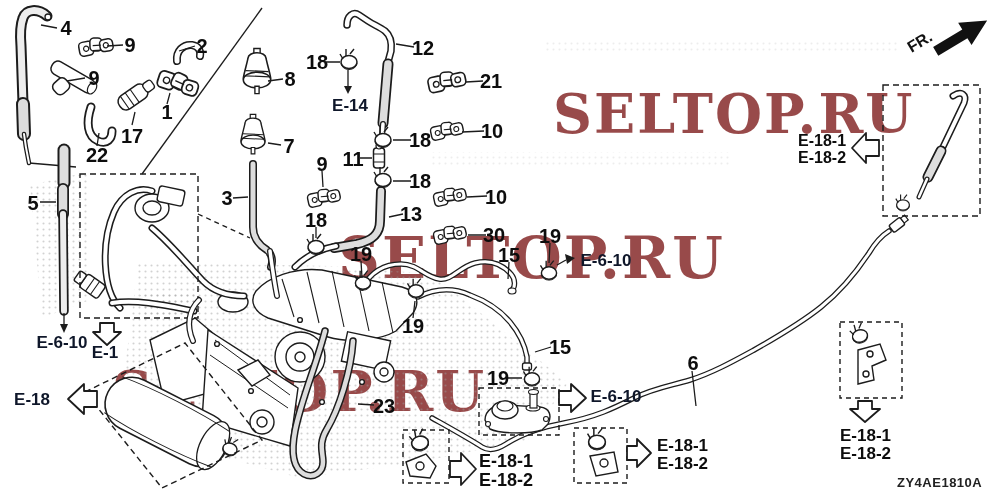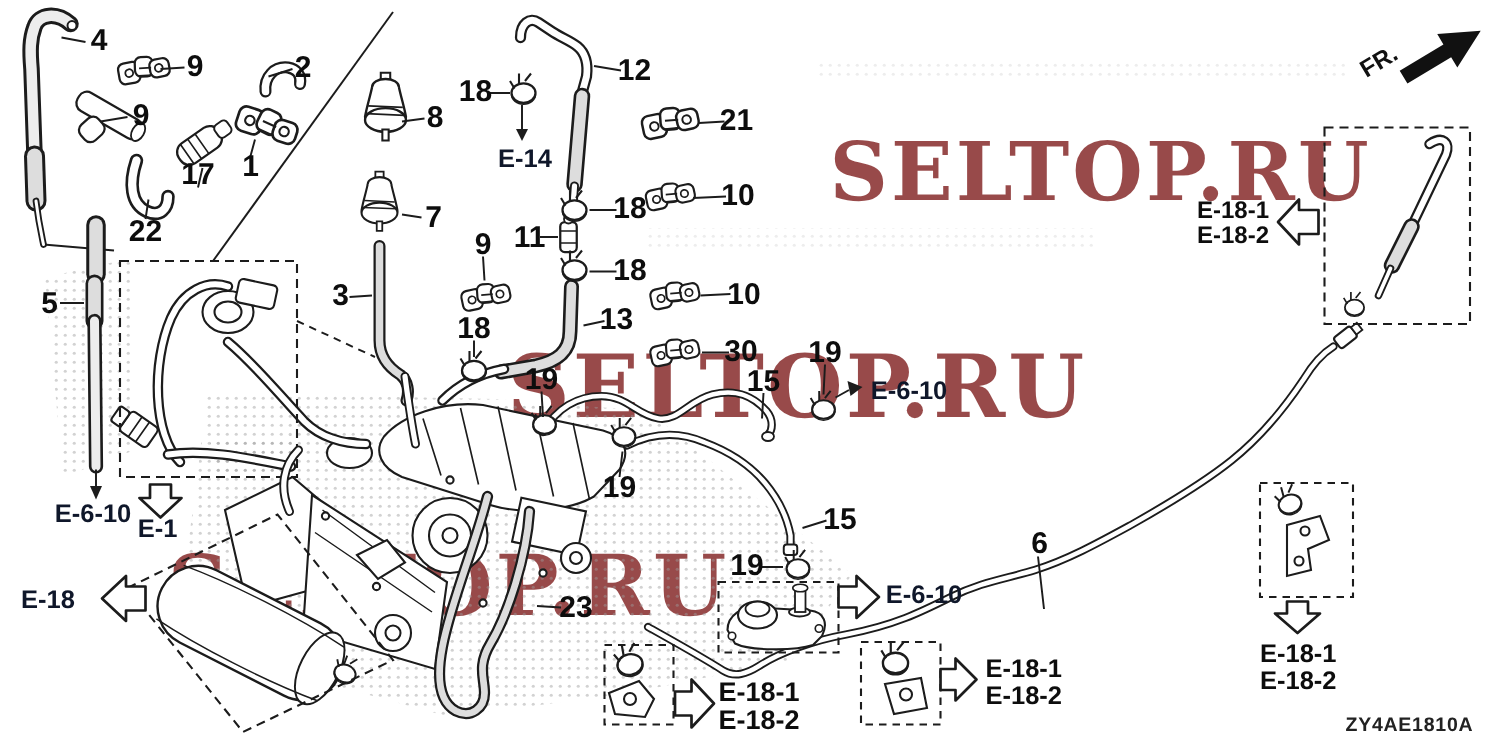--- a/index.html
+++ b/index.html
@@ -279,21 +279,21 @@
     </g>
 
     <polygon points="932,33 966,33 966,25 992,38 966,51 966,43 932,43" transform="rotate(-31 958 38)" fill="#111"></polygon>
   </svg>
 
   <div class="n" style="left:66px;top:28px">4</div>
   <div class="n" style="left:130px;top:45px">9</div>
   <div class="n" style="left:202px;top:46px">2</div>
   <div class="n" style="left:94px;top:78px">9</div>
   <div class="n" style="left:167px;top:112px">1</div>
-  <div class="n" style="left:132px;top:117px">17</div>
+  <div class="n" style="left:132px;top:136px">17</div>
   <div class="n" style="left:97px;top:155px">22</div>
   <div class="n" style="left:33px;top:203px">5</div>
   <div class="n" style="left:290px;top:79px">8</div>
   <div class="n" style="left:317px;top:62px">18</div>
   <div class="n" style="left:423px;top:48px">12</div>
   <div class="n" style="left:491px;top:81px">21</div>
   <div class="n" style="left:492px;top:131px">10</div>
   <div class="n" style="left:420px;top:140px">18</div>
   <div class="n" style="left:353px;top:159px">11</div>
   <div class="n" style="left:289px;top:146px">7</div>

